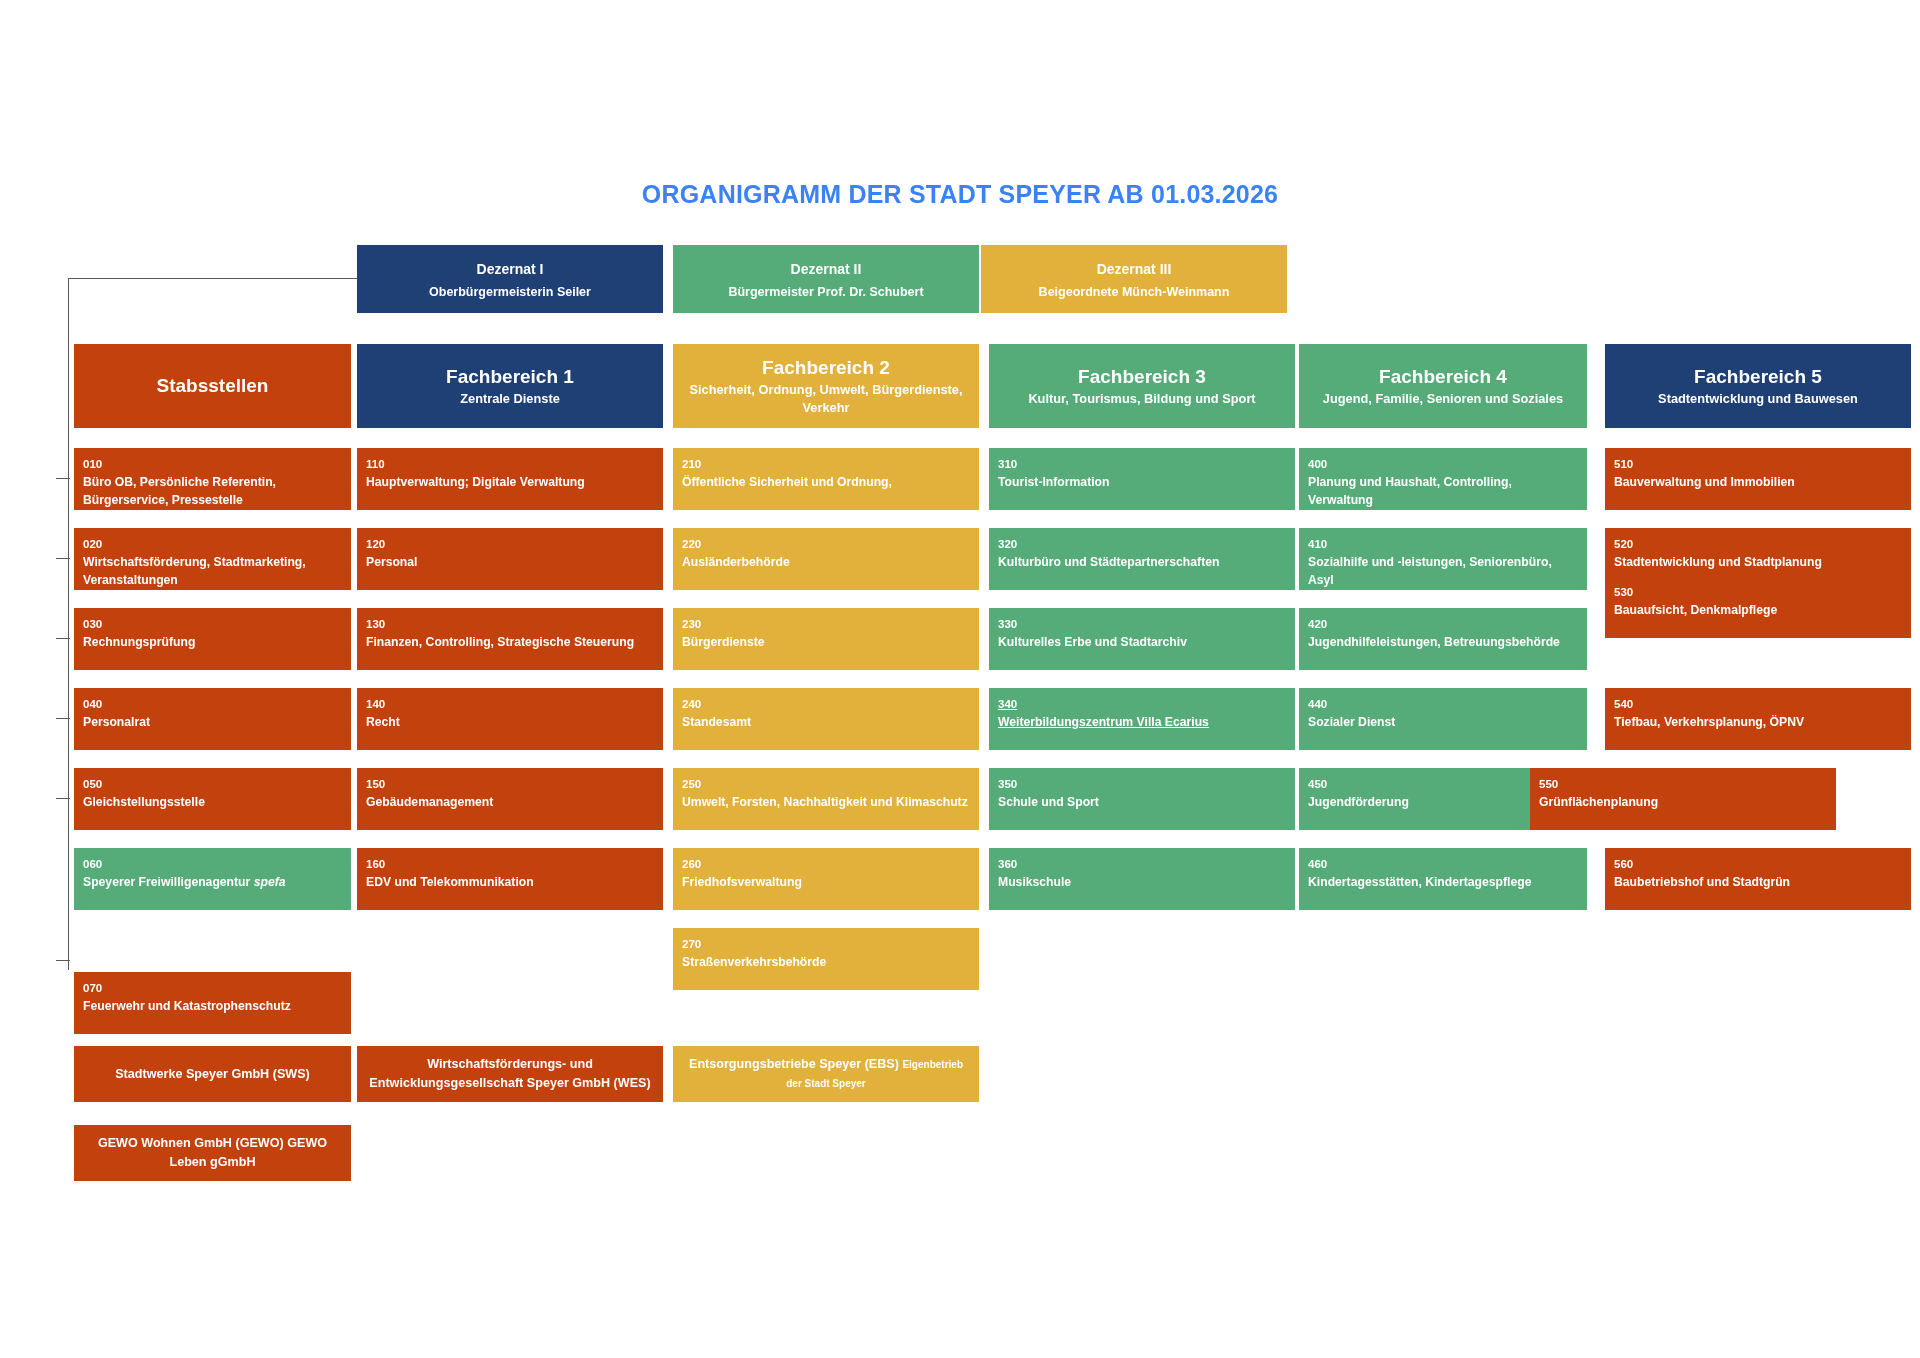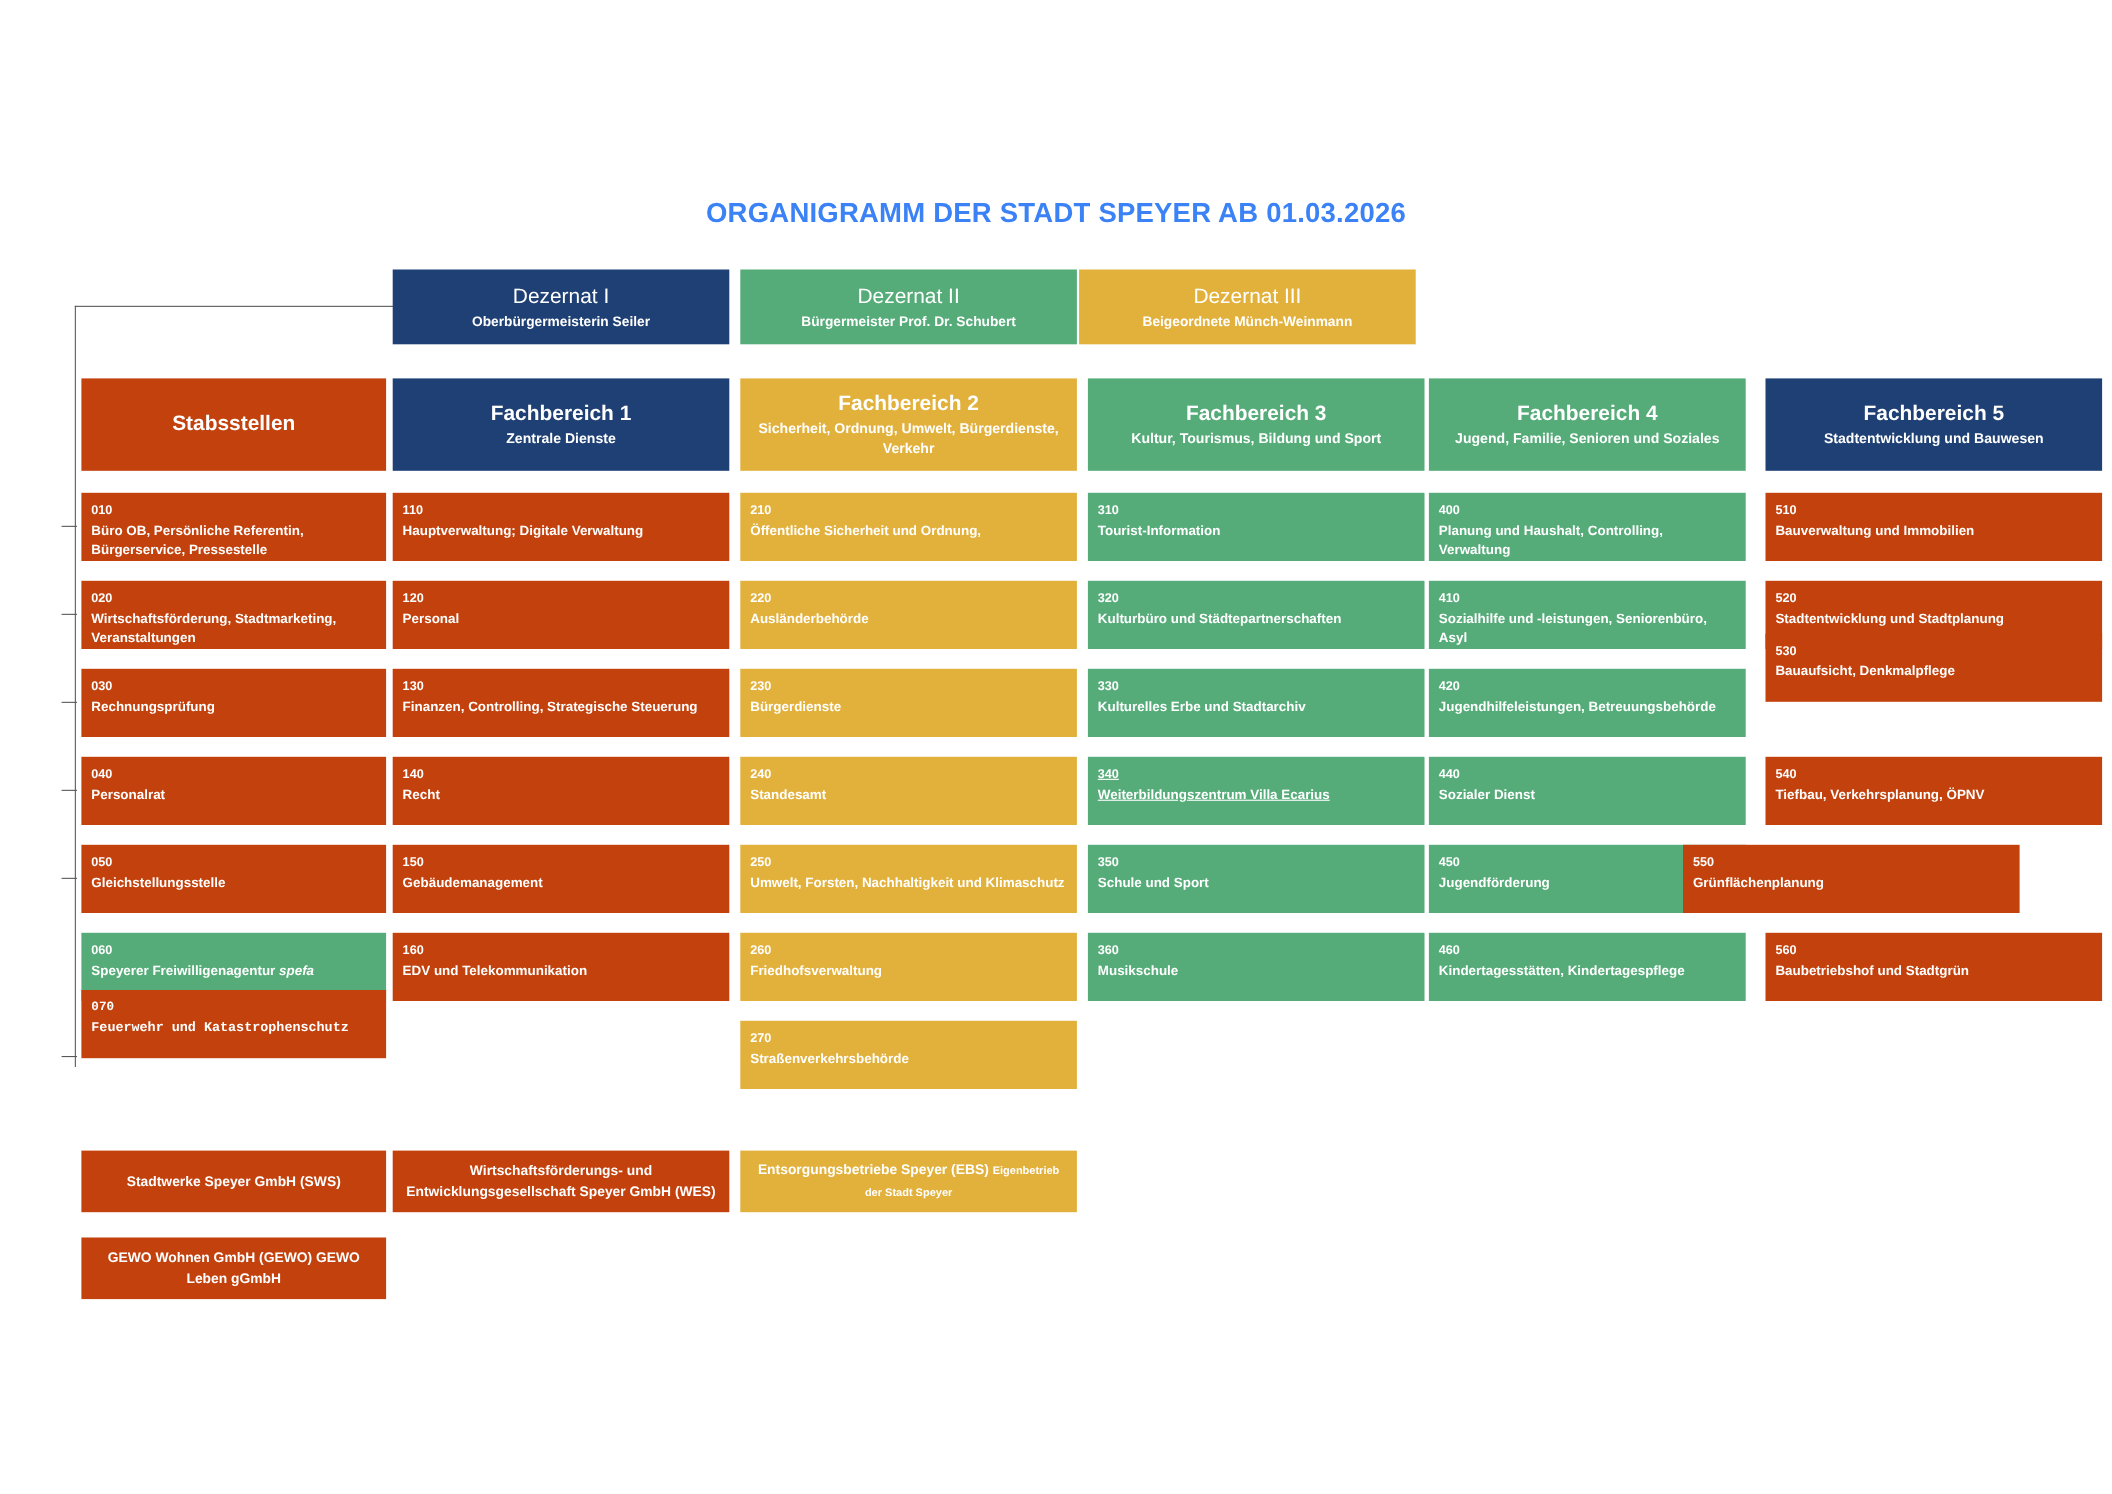--- a/index.html
+++ b/index.html
@@ -43,22 +43,22 @@
   
   .dezernat {
     height: 68px;
     display: flex;
     flex-direction: column;
     align-items: center;
     justify-content: center;
     text-align: center;
   }
   .dezernat .dz-title {
-    font-size: 19px;
-    font-weight: normal;
+    font-size: 14px;
+    font-weight: bold;
     line-height: 23px;
   }
   .dezernat .dz-sub {
     font-size: 12.5px;
     font-weight: bold;
     line-height: 18px;
     margin-top: 2px;
   }
 
   
@@ -196,21 +196,21 @@
   <div class="u-name">Personalrat</div>
 </div>
 <div class="box unit c-blue" style="left:74px; top:768px; width:277px; height:62px;">
   <div class="u-code">050</div>
   <div class="u-name">Gleichstellungsstelle</div>
 </div>
 <div class="box unit c-green" style="left:74px; top:848px; width:277px; height:62px;">
   <div class="u-code">060</div>
   <div class="u-name">Speyerer Freiwilligenagentur <i>spefa</i></div>
 </div>
-<div class="box unit c-blue" style="left:74px; top:900px; width:277px; height:62px;font-family:Liberation Mono, monospace;">
+<div class="box unit c-blue" style="left:74px; top:972px; width:277px; height:62px;">
   <div class="u-code">070</div>
   <div class="u-name">Feuerwehr und Katastrophenschutz</div>
 </div>
 
 <div class="box unit c-blue" style="left:357px; top:448px; width:306px; height:62px;">
   <div class="u-code">110</div>
   <div class="u-name">Hauptverwaltung; Digitale Verwaltung</div>
 </div>
 <div class="box unit c-blue" style="left:357px; top:528px; width:306px; height:62px;">
   <div class="u-code">120</div>

